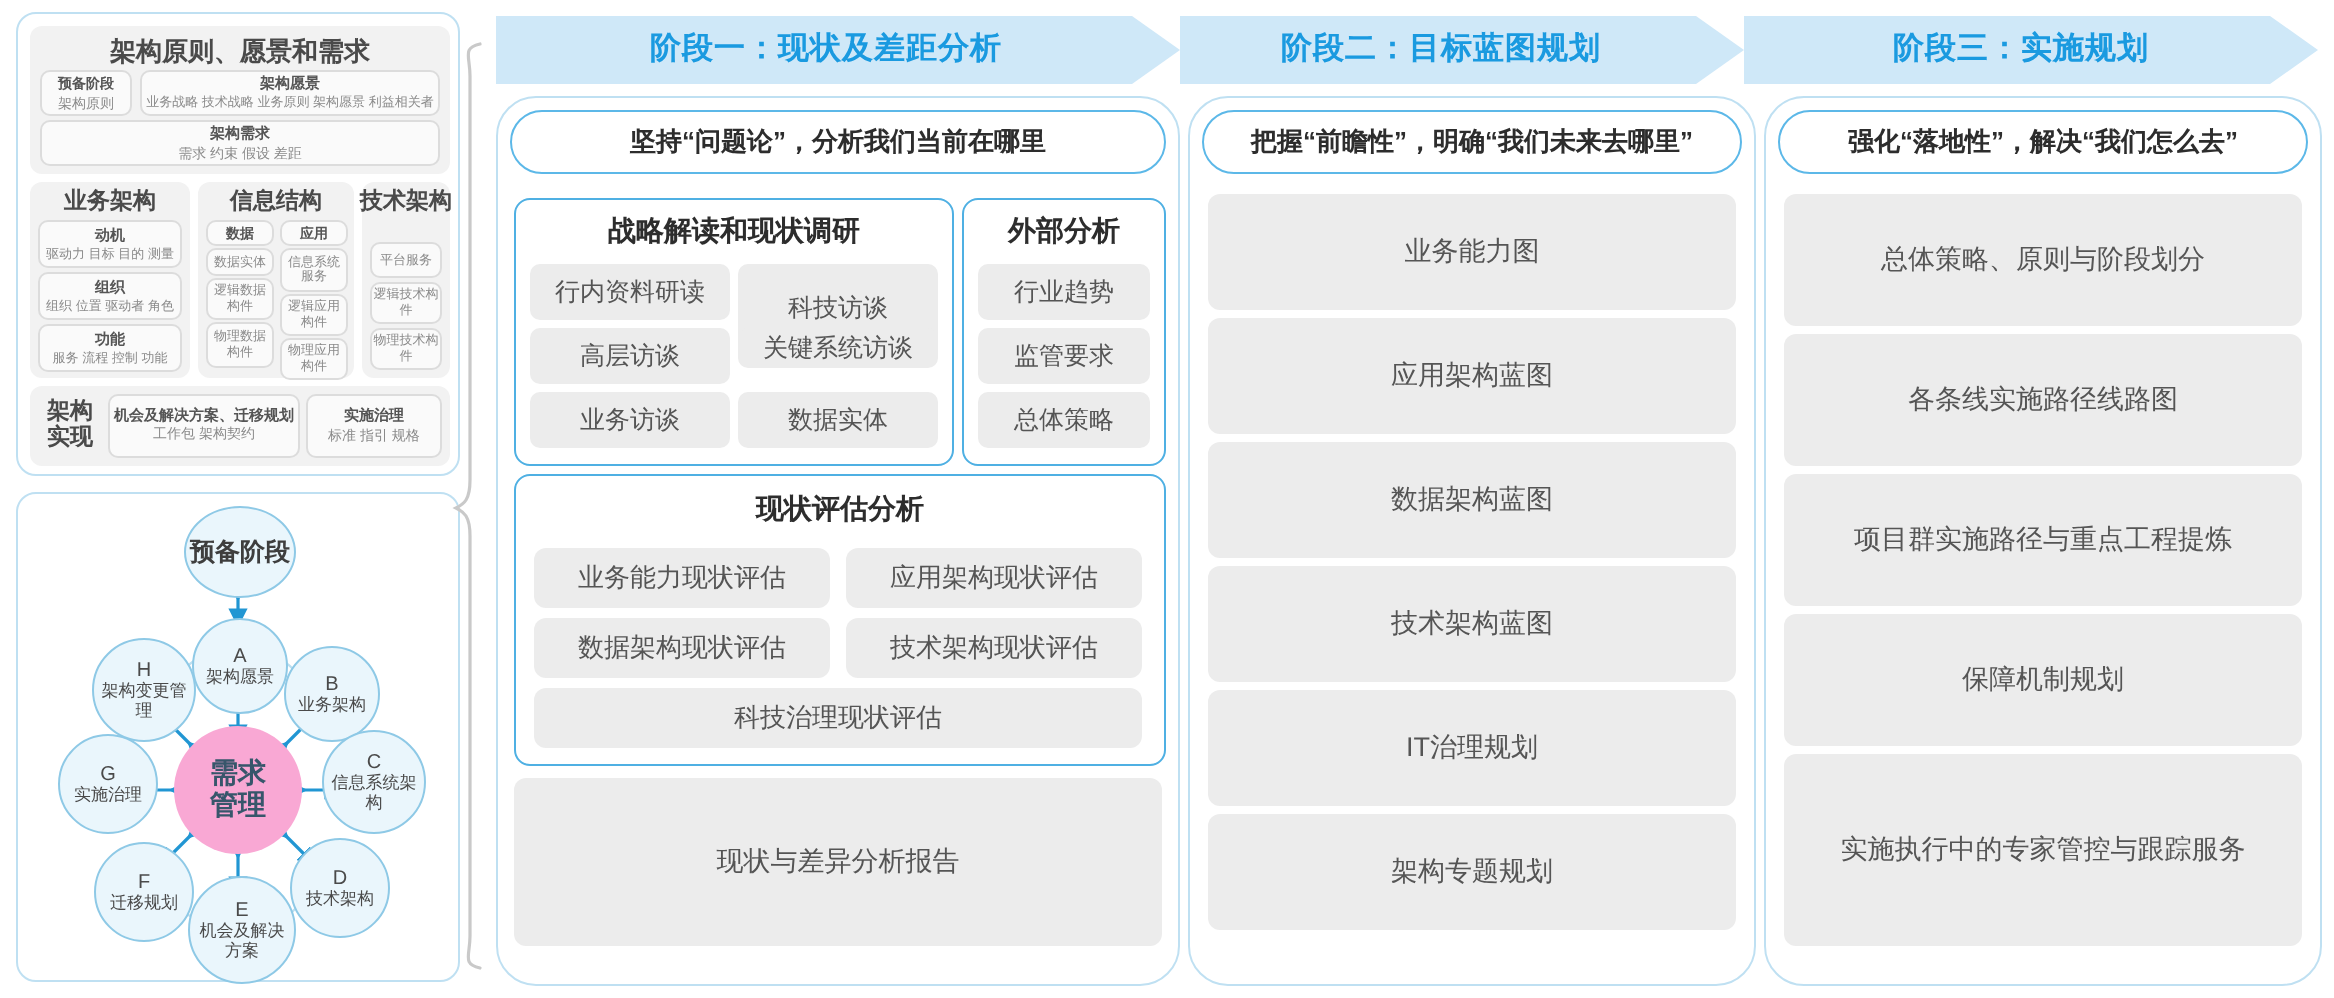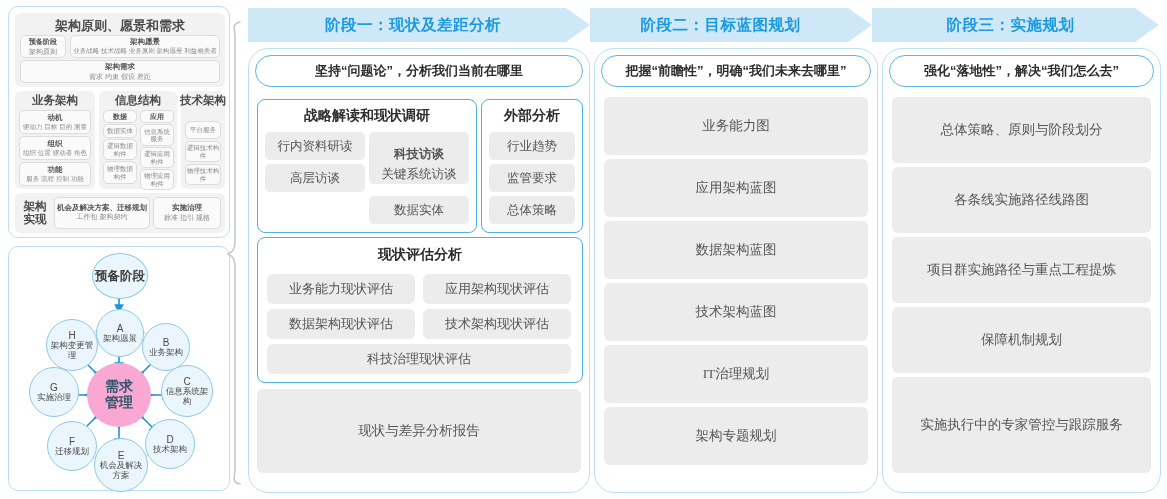--- a/index.html
+++ b/index.html
@@ -45,21 +45,21 @@
            font-weight:bold;font-size:13px;color:#2d2d2d;background:#fff;}
 
   .inner-card{position:absolute;border:1px solid #4fb0e3;border-radius:8px;background:#fff;}
   .inner-head{text-align:center;font-weight:bold;font-size:14px;color:#2d2d2d;}
   .chip{position:absolute;background:#ececec;border-radius:5px;display:flex;align-items:center;
         justify-content:center;text-align:center;color:#555;font-size:12.5px;}
   .bigchip{position:absolute;background:#ececec;border-radius:6px;display:flex;align-items:center;
            justify-content:center;text-align:center;color:#555;font-size:13px;}
   .p23chip{position:absolute;left:9px;right:9px;background:#ececec;border-radius:6px;
            display:flex;align-items:center;justify-content:center;text-align:center;
-           color:#555;font-size:13.5px;font-family:Liberation Serif, serif;}
+           color:#555;font-size:13.5px;}
 </style>
 </head>
 <body>
 
 <div class="abs" id="left-panel">
 
   <div class="abs" id="togaf-inner">
 
     <div class="abs tg-group" style="left:0;top:0;width:210px;height:74px;">
       <div class="abs sec-head" style="left:0;top:4px;width:210px;font-size:13px;">架构原则、愿景和需求</div>
@@ -247,23 +247,24 @@
   <div class="band-title" style="left:620px;width:285px;">阶段三：实施规划</div>
 </div>
 
 <div class="phase-col" style="left:248px;width:340px;height:443px;">
 
   <div class="sub-ttl">坚持“问题论”，分析我们当前在哪里</div>
 
   <div class="inner-card" style="left:8px;top:50px;width:218px;height:132px;">
     <div class="inner-head" style="margin-top:7px;">战略解读和现状调研</div>
     <div class="chip" style="left:7px;top:32px;width:100px;height:28px;">行内资料研读</div>
-    <div class="chip" style="left:111px;top:32px;width:100px;height:44px;font-weight:bold;">科技访谈</div>
+    <div class="chip" style="left:111px;top:32px;width:100px;height:44px;">科技访谈</div>
     <div class="chip" style="left:7px;top:64px;width:100px;height:28px;">高层访谈</div>
     <div class="chip" style="left:111px;top:64px;width:100px;height:20px;">关键系统访谈</div>
+    <div class="chip" style="left:7px;top:96px;width:100px;height:28px;">业务访谈</div>
     <div class="chip" style="left:111px;top:96px;width:100px;height:28px;">数据实体</div>
   </div>
 
   <div class="inner-card" style="left:232px;top:50px;width:100px;height:132px;">
     <div class="inner-head" style="margin-top:7px;">外部分析</div>
     <div class="chip" style="left:7px;top:32px;width:86px;height:28px;">行业趋势</div>
     <div class="chip" style="left:7px;top:64px;width:86px;height:28px;">监管要求</div>
     <div class="chip" style="left:7px;top:96px;width:86px;height:28px;">总体策略</div>
   </div>
 

